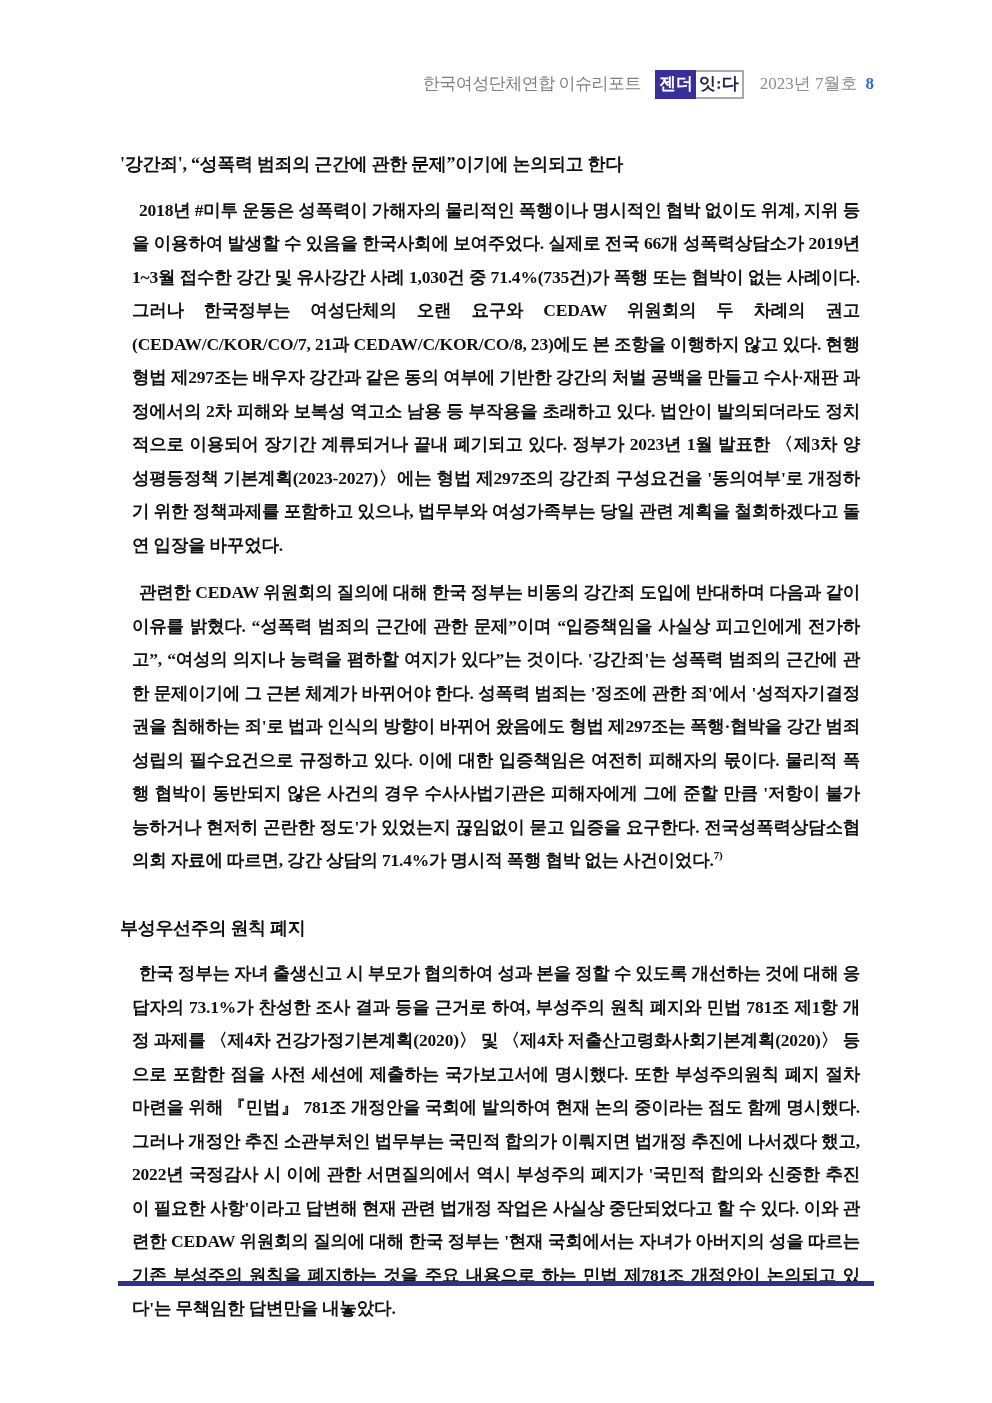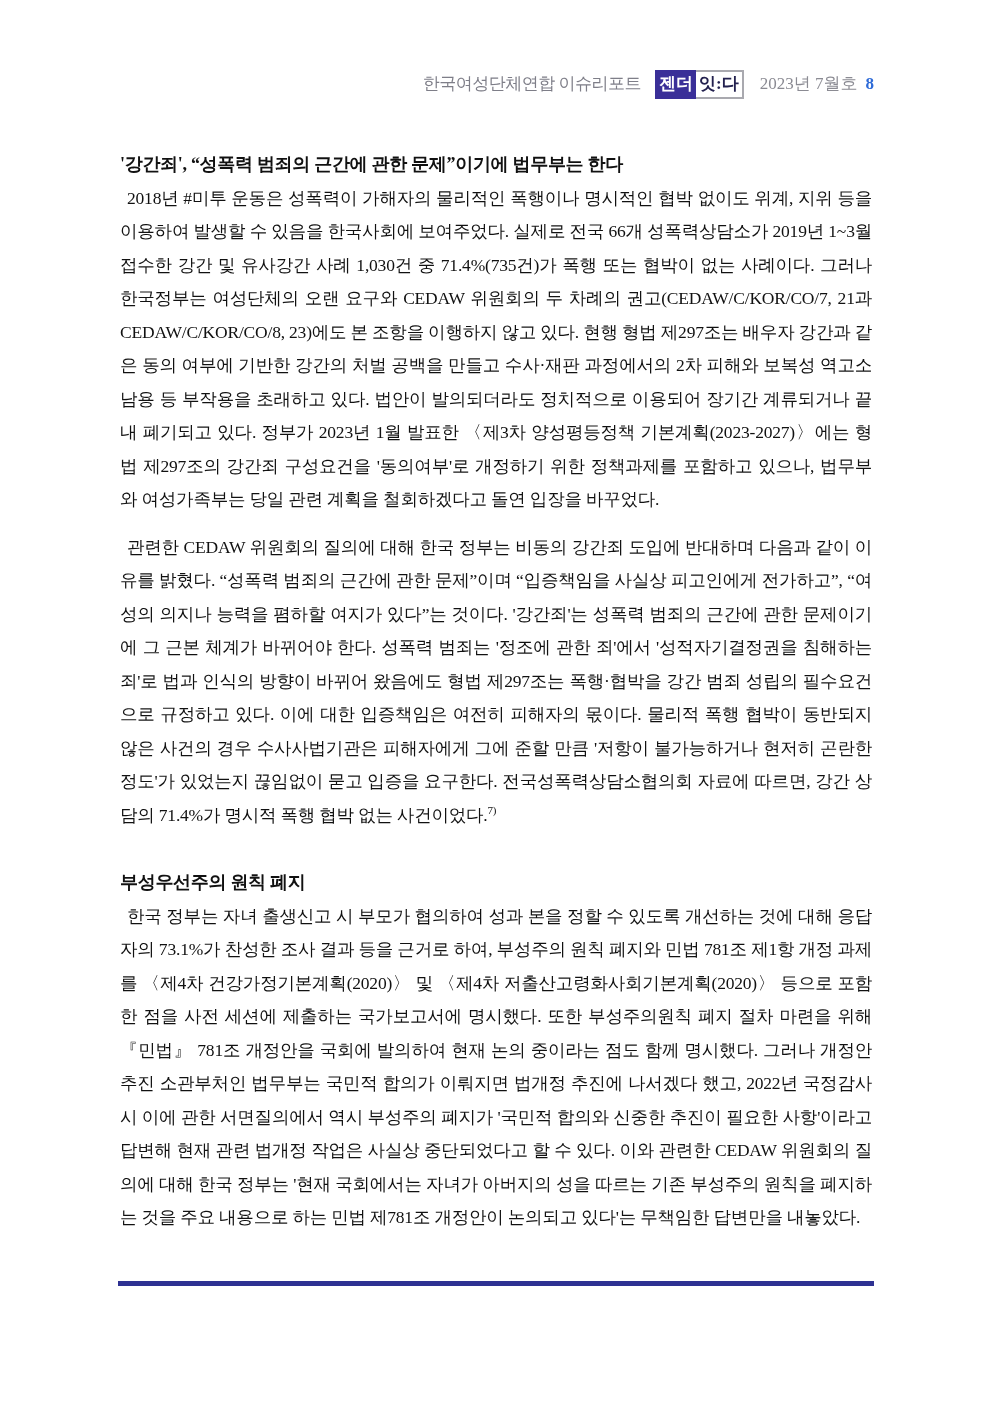--- a/index.html
+++ b/index.html
@@ -75,23 +75,24 @@
     font-size: 18px;
     font-weight: bold;
     margin: 0;
     line-height: 33.5px;
     letter-spacing: -0.3px;
   }
   h2.second {
     margin-top: 34px;
   }
   p.body-para {
-    margin: 0;
+    margin: 12px;
     text-indent: 7px;
     letter-spacing: -0.2px;
+    font-weight: bold;
   }
   p.body-para + p.body-para {
     margin-top: 14px;
   }
   sup.footnote-ref {
     font-size: 11px;
     line-height: 0;
     vertical-align: super;
   }
   
@@ -108,21 +109,21 @@
 <body>
 
 <div class="page">
 
   <div class="header">
     <span class="header-left">한국여성단체연합 이슈리포트</span><span class="logo"><span class="logo-fill">젠더</span><span class="logo-outline">잇:다</span></span><span class="issue">2023년 7월호</span><span class="pagenum">8</span>
   </div>
 
   <div class="content">
 
-    <h2 class="section-heading first">'강간죄', “성폭력 범죄의 근간에 관한 문제”이기에 법무부는 한다</h2>
+    <h2 class="section-heading first">'강간죄', “성폭력 범죄의 근간에 관한 문제”이기에 논의되고 한다</h2>
 
     <p class="body-para"><span>2018년 #미투 운동은 성폭력이 가해자의 물리적인 폭행이나 명시적인 협박 없이도 위계, 지위 등을 이용하여 발생할 수 있음을 한국사회에 보여주었다. 실제로 전국 66개 성폭력상담소가 2019년 1~3월 접수한 강간 및 유사강간 사례 1,030건 중 71.4%(735건)가 폭행 또는 협박이 없는 사례이다. 그러나 한국정부는 여성단체의 오랜 요구와 CEDAW 위원회의 두 차례의 권고(CEDAW/C/KOR/CO/7, 21과 CEDAW/C/KOR/CO/8, 23)에도 본 조항을 이행하지 않고 있다. 현행 형법 제297조는 배우자 강간과 같은 동의 여부에 기반한 강간의 처벌 공백을 만들고 수사·재판 과정에서의 2차 피해와 보복성 역고소 남용 등 부작용을 초래하고 있다. 법안이 발의되더라도 정치적으로 이용되어 장기간 계류되거나 끝내 폐기되고 있다. 정부가 2023년 1월 발표한 〈제3차 양성평등정책 기본계획(2023-2027)〉에는 형법 제297조의 강간죄 구성요건을 '동의여부'로 개정하기 위한 정책과제를 포함하고 있으나, 법무부와 여성가족부는 당일 관련 계획을 철회하겠다고 돌연 입장을 바꾸었다.</span></p>
 
     <p class="body-para"><span>관련한 CEDAW 위원회의 질의에 대해 한국 정부는 비동의 강간죄 도입에 반대하며 다음과 같이 이유를 밝혔다. “성폭력 범죄의 근간에 관한 문제”이며 “입증책임을 사실상 피고인에게 전가하고”, “여성의 의지나 능력을 폄하할 여지가 있다”는 것이다. '강간죄'는 성폭력 범죄의 근간에 관한 문제이기에 그 근본 체계가 바뀌어야 한다. 성폭력 범죄는 '정조에 관한 죄'에서 '성적자기결정권을 침해하는 죄'로 법과 인식의 방향이 바뀌어 왔음에도 형법 제297조는 폭행·협박을 강간 범죄 성립의 필수요건으로 규정하고 있다. 이에 대한 입증책임은 여전히 피해자의 몫이다. 물리적 폭행 협박이 동반되지 않은 사건의 경우 수사사법기관은 피해자에게 그에 준할 만큼 '저항이 불가능하거나 현저히 곤란한 정도'가 있었는지 끊임없이 묻고 입증을 요구한다. 전국성폭력상담소협의회 자료에 따르면, 강간 상담의 71.4%가 명시적 폭행 협박 없는 사건이었다.</span><sup class="footnote-ref">7)</sup></p>
 
     <h2 class="section-heading second">부성우선주의 원칙 폐지</h2>
 
     <p class="body-para"><span>한국 정부는 자녀 출생신고 시 부모가 협의하여 성과 본을 정할 수 있도록 개선하는 것에 대해 응답자의 73.1%가 찬성한 조사 결과 등을 근거로 하여, 부성주의 원칙 폐지와 민법 781조 제1항 개정 과제를 〈제4차 건강가정기본계획(2020)〉 및 〈제4차 저출산고령화사회기본계획(2020)〉 등으로 포함한 점을 사전 세션에 제출하는 국가보고서에 명시했다. 또한 부성주의원칙 폐지 절차 마련을 위해 『민법』 781조 개정안을 국회에 발의하여 현재 논의 중이라는 점도 함께 명시했다. 그러나 개정안 추진 소관부처인 법무부는 국민적 합의가 이뤄지면 법개정 추진에 나서겠다 했고, 2022년 국정감사 시 이에 관한 서면질의에서 역시 부성주의 폐지가 '국민적 합의와 신중한 추진이 필요한 사항'이라고 답변해 현재 관련 법개정 작업은 사실상 중단되었다고 할 수 있다. 이와 관련한 CEDAW 위원회의 질의에 대해 한국 정부는 '현재 국회에서는 자녀가 아버지의 성을 따르는 기존 부성주의 원칙을 폐지하는 것을 주요 내용으로 하는 민법 제781조 개정안이 논의되고 있다'는 무책임한 답변만을 내놓았다.</span></p>
 
   </div>

